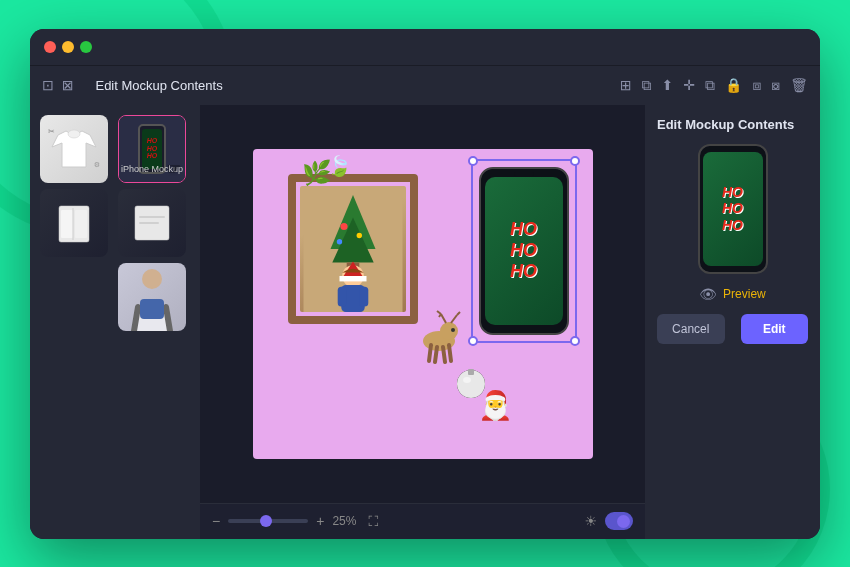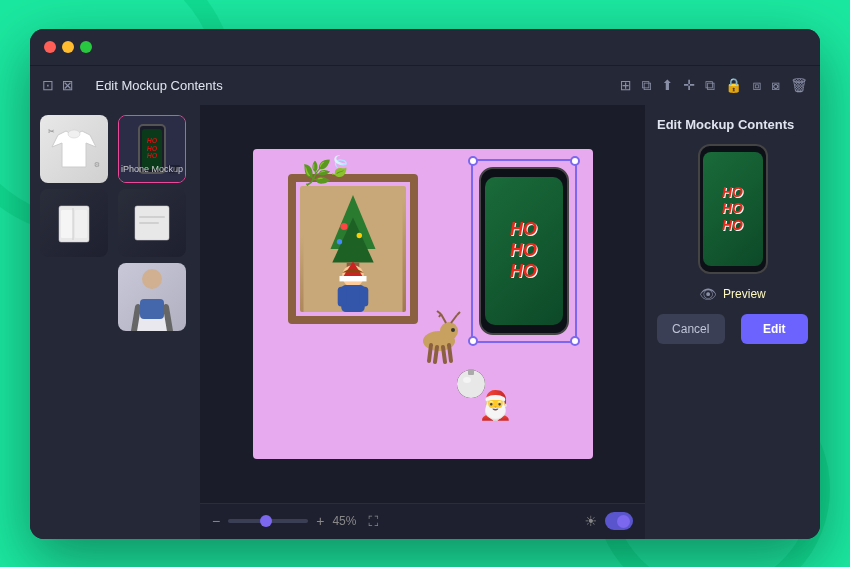--- a/index.html
+++ b/index.html
@@ -434,21 +434,21 @@
       align-items: center;
       gap: 6px;
       cursor: pointer;
       justify-content: center;
     }
     .preview-eye {
       color: #8a8fa8;
       font-size: 14px;
     }
     .preview-label {
-      color: #fef9c3;
+      color: #eab308;
       font-size: 12px;
     }
     .right-panel-actions {
       display: flex;
       gap: 16px;
     }
     .cancel-btn {
       flex: 1;
       height: 30px;
       background: #3a3f55;
@@ -665,21 +665,21 @@
           </div>
         </div>
       </div>
 
       <div class="canvas-bottom">
         <span class="zoom-minus">−</span>
         <div class="zoom-slider">
           <div class="zoom-thumb"></div>
         </div>
         <span class="zoom-plus">+</span>
-        <span class="zoom-pct">45%</span>
+        <span class="zoom-pct">25%</span>
         <span class="zoom-fit">⛶</span>
         <div class="spacer"></div>
         <div class="theme-icons">
           <span class="sun-icon">☀</span>
           <div class="moon-btn">
             <div class="moon-dot"></div>
           </div>
         </div>
       </div>
     </div>

